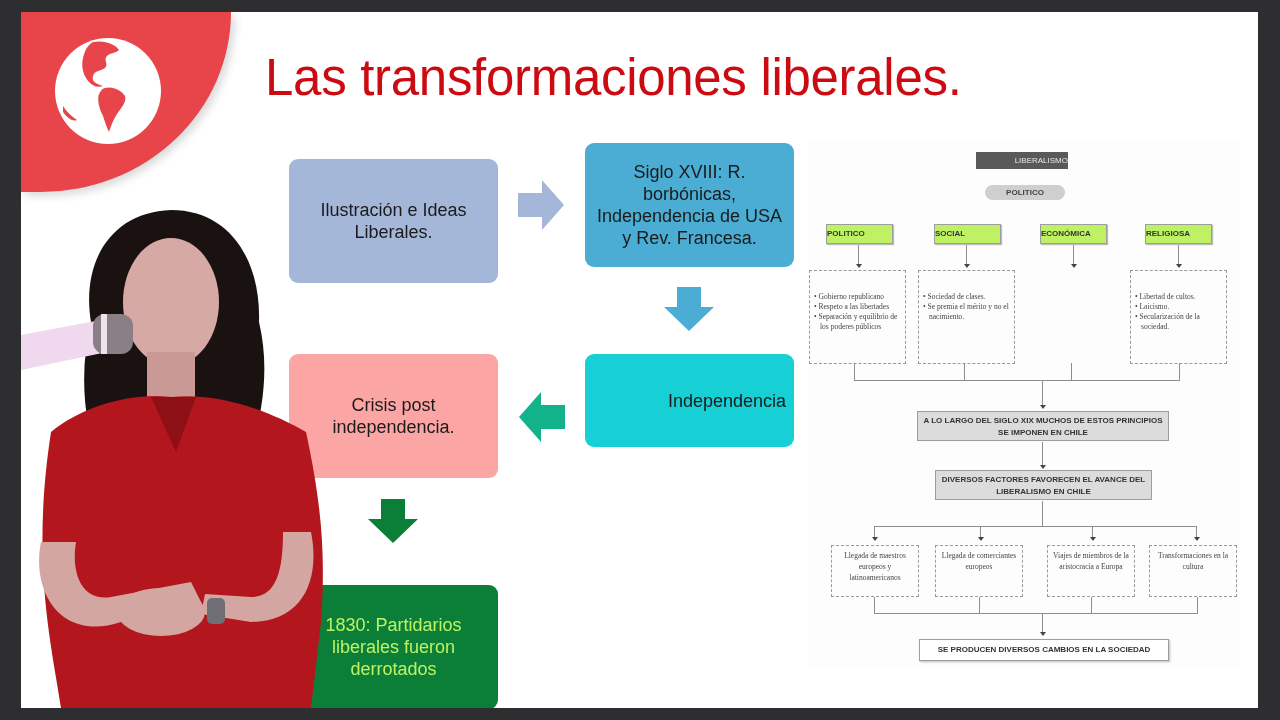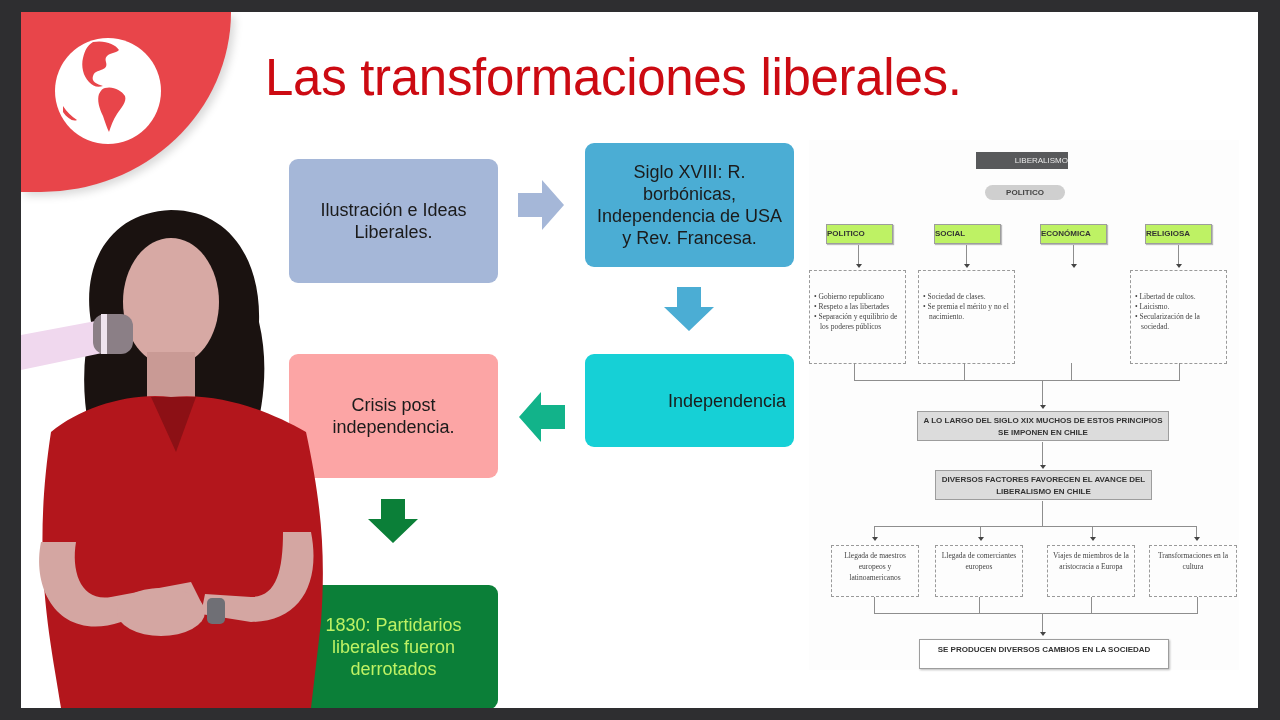--- a/index.html
+++ b/index.html
@@ -21,21 +21,21 @@
   .person { position: absolute; left: 0; top: 190px; width: 310px; height: 506px; }
 
   .diagram { position: absolute; left: 788px; top: 128px; width: 430px; height: 530px; background: #fdfdfd; }
   .dg-title { position: absolute; left: 167px; top: 12px; width: 92px; height: 17px; background: #58595b; color: #e9e9e9; font-size: 8px; text-align: right; line-height: 17px; }
   .dg-doctrina { position: absolute; left: 176px; top: 45px; width: 80px; height: 15px; background: #cfcfcf; border-radius: 8px; color: #444; font-size: 8px; font-weight: bold; text-align: center; line-height: 15px; }
   .dg-cat { position: absolute; top: 84px; width: 67px; height: 20px; background: #bef264; border: 1px solid #9d9d9d; box-shadow: 1px 1px 1px #bbb; color: #333; font-size: 8px; font-weight: bold; text-align: left; line-height: 18px; }
   .dg-dots { position: absolute; top: 130px; width: 97px; height: 94px; border: 1px dashed #9a9a9a; padding: 21px 4px; font-size: 7.5px; line-height: 10px; color: #444; font-family: "Liberation Serif", serif; }
   .dg-dots .li { padding-left: 6px; text-indent: -6px; }
   .dg-mid { position: absolute; height: 30px; background: #dcdcdc; border: 1px solid #9d9d9d; color: #333; font-size: 8px; font-weight: bold; text-align: center; line-height: 12px; padding-top: 3px; font-family: "Liberation Sans Narrow", "Liberation Sans", sans-serif; }
   .dg-fac { position: absolute; top: 405px; width: 88px; height: 52px; border: 1px dashed #9a9a9a; padding: 4px 3px; font-size: 7.5px; line-height: 11px; color: #444; text-align: center; font-family: "Liberation Serif", serif; }
-  .dg-end { position: absolute; left: 110px; top: 499px; width: 250px; height: 30px; background: #fff; border: 1px solid #9d9d9d; box-shadow: 1px 1px 2px #bbb; color: #333; font-size: 8px; font-weight: bold; text-align: center; line-height: 20px; }
+  .dg-end { position: absolute; left: 110px; top: 499px; width: 250px; height: 22px; background: #fff; border: 1px solid #9d9d9d; box-shadow: 1px 1px 2px #bbb; color: #333; font-size: 8px; font-weight: bold; text-align: center; line-height: 20px; }
   .ln { position: absolute; background: #8e8e8e; }
   .tip { position: absolute; width: 0; height: 0; border-left: 3px solid transparent; border-right: 3px solid transparent; border-top: 4px solid #444; }
 </style>
 </head>
 <body>
 
 <div class="stage">
   <div class="slide">
 
     <div class="logo-bg2"></div>

